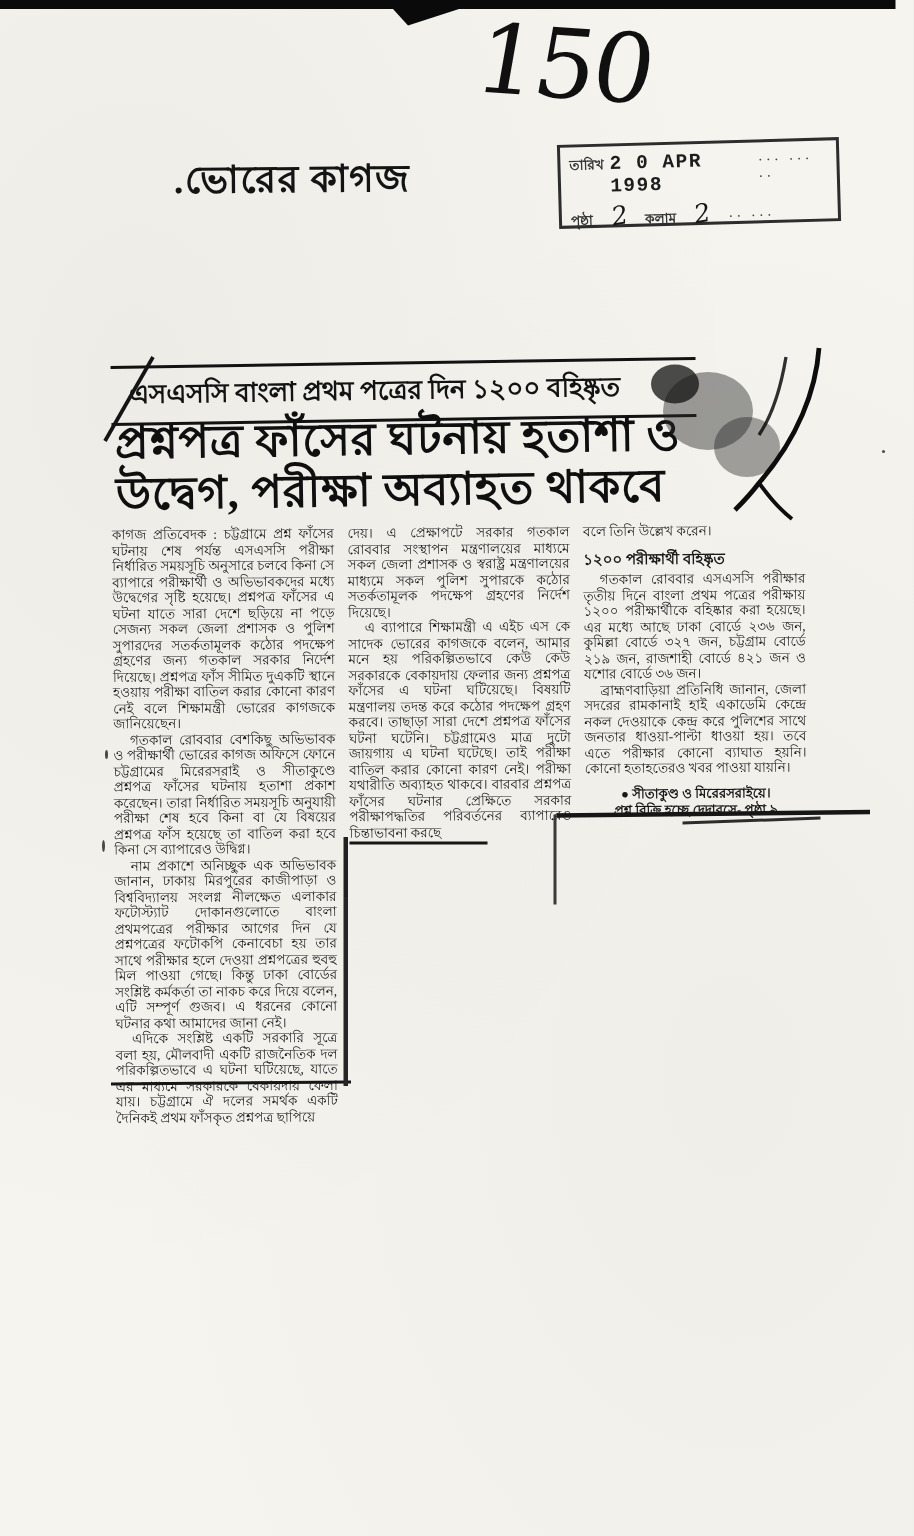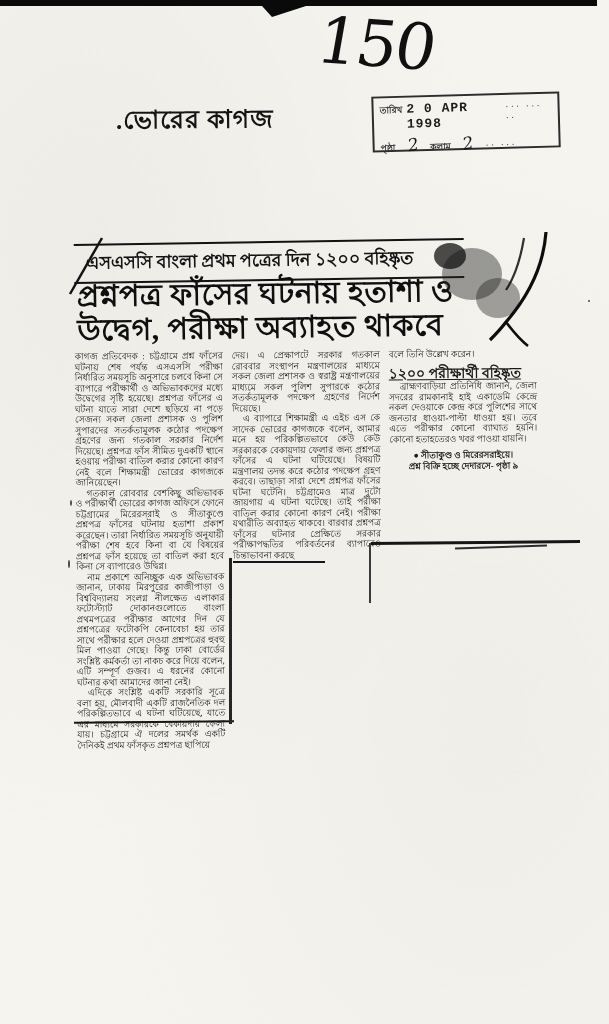--- a/index.html
+++ b/index.html
@@ -43,21 +43,21 @@
   .headline{position:absolute;left:77px;top:276px;width:475px;
             font-size:30px;font-weight:700;line-height:34px;color:#0f0f0f;
             transform:rotate(-0.9deg);letter-spacing:0.5px;}
   
   .body-cols{position:absolute;left:76px;top:350px;width:462px;display:flex;gap:9px;
              transform:rotate(-0.4deg);}
   .col{flex:1 1 0;font-size:9px;line-height:10.5px;text-align:justify;color:#191919;
        font-weight:500;}
   .col p{margin:0;text-indent:11px;}
   .col p.no-indent{text-indent:0;}
-  .subhead{font-weight:700;font-size:14px;margin:9px 0 2px 0;text-indent:0;text-decoration:underline;}
+  .subhead{font-weight:700;font-size:10px;margin:9px 0 2px 0;text-indent:0;}
   .see-also{margin-top:6px;text-align:center;font-weight:700;font-size:8.8px;line-height:11px;}
   
   .rule{position:absolute;background:#161616;}
   .rule-left-end{left:74px;top:721px;width:160px;height:2px;transform:rotate(-0.5deg);}
   .rule-mid-end{left:233px;top:561px;width:92px;height:2px;}
   .rule-right-end{left:371px;top:541px;width:209px;height:2.5px;transform:rotate(-0.6deg);}
   .rule-right-end2{left:455px;top:546px;width:92px;height:1.5px;transform:rotate(-2deg);background:#2c2c2c;}
   .vline-mid{left:229px;top:558px;width:2.5px;height:166px;background:#262626;
              box-shadow:0 40px 0 0 rgba(20,20,20,0.25) inset;}
   .vline-right{left:369px;top:543px;width:2px;height:60px;background:#3a3a3a;}
@@ -119,20 +119,21 @@
       <p>নাম প্রকাশে অনিচ্ছুক এক অভিভাবক জানান, ঢাকায় মিরপুরের কাজীপাড়া ও বিশ্ববিদ্যালয় সংলগ্ন নীলক্ষেত এলাকার ফটোস্ট্যাট দোকানগুলোতে বাংলা প্রথমপত্রের পরীক্ষার আগের দিন যে প্রশ্নপত্রের ফটোকপি কেনাবেচা হয় তার সাথে পরীক্ষার হলে দেওয়া প্রশ্নপত্রের হুবহু মিল পাওয়া গেছে। কিন্তু ঢাকা বোর্ডের সংশ্লিষ্ট কর্মকর্তা তা নাকচ করে দিয়ে বলেন, এটি সম্পূর্ণ গুজব। এ ধরনের কোনো ঘটনার কথা আমাদের জানা নেই।</p>
       <p>এদিকে সংশ্লিষ্ট একটি সরকারি সূত্রে বলা হয়, মৌলবাদী একটি রাজনৈতিক দল পরিকল্পিতভাবে এ ঘটনা ঘটিয়েছে, যাতে এর মাধ্যমে সরকারকে বেকায়দায় ফেলা যায়। চট্টগ্রামে ঐ দলের সমর্থক একটি দৈনিকই প্রথম ফাঁসকৃত প্রশ্নপত্র ছাপিয়ে</p>
     </div>
     <div class="col">
       <p class="no-indent">দেয়। এ প্রেক্ষাপটে সরকার গতকাল রোববার সংস্থাপন মন্ত্রণালয়ের মাধ্যমে সকল জেলা প্রশাসক ও স্বরাষ্ট্র মন্ত্রণালয়ের মাধ্যমে সকল পুলিশ সুপারকে কঠোর সতর্কতামূলক পদক্ষেপ গ্রহণের নির্দেশ দিয়েছে।</p>
       <p>এ ব্যাপারে শিক্ষামন্ত্রী এ এইচ এস কে সাদেক ভোরের কাগজকে বলেন, আমার মনে হয় পরিকল্পিতভাবে কেউ কেউ সরকারকে বেকায়দায় ফেলার জন্য প্রশ্নপত্র ফাঁসের এ ঘটনা ঘটিয়েছে। বিষয়টি মন্ত্রণালয় তদন্ত করে কঠোর পদক্ষেপ গ্রহণ করবে। তাছাড়া সারা দেশে প্রশ্নপত্র ফাঁসের ঘটনা ঘটেনি। চট্টগ্রামেও মাত্র দুটো জায়গায় এ ঘটনা ঘটেছে। তাই পরীক্ষা বাতিল করার কোনো কারণ নেই। পরীক্ষা যথারীতি অব্যাহত থাকবে। বারবার প্রশ্নপত্র ফাঁসের ঘটনার প্রেক্ষিতে সরকার পরীক্ষাপদ্ধতির পরিবর্তনের ব্যাপারেও চিন্তাভাবনা করছে</p>
     </div>
     <div class="col">
       <p class="no-indent">বলে তিনি উল্লেখ করেন।</p>
       <div class="subhead">১২০০ পরীক্ষার্থী বহিষ্কৃত</div>
+      <p>গতকাল রোববার এসএসসি পরীক্ষার তৃতীয় দিনে বাংলা প্রথম পত্রের পরীক্ষায় ১২০০ পরীক্ষার্থীকে বহিষ্কার করা হয়েছে। এর মধ্যে আছে ঢাকা বোর্ডে ২৩৬ জন, কুমিল্লা বোর্ডে ৩২৭ জন, চট্টগ্রাম বোর্ডে ২১৯ জন, রাজশাহী বোর্ডে ৪২১ জন ও যশোর বোর্ডে ৩৬ জন।</p>
       <p>ব্রাহ্মণবাড়িয়া প্রতিনিধি জানান, জেলা সদরের রামকানাই হাই একাডেমি কেন্দ্রে নকল দেওয়াকে কেন্দ্র করে পুলিশের সাথে জনতার ধাওয়া-পাল্টা ধাওয়া হয়। তবে এতে পরীক্ষার কোনো ব্যাঘাত হয়নি। কোনো হতাহতেরও খবর পাওয়া যায়নি।</p>
       <div class="see-also">
         <div>● সীতাকুণ্ড ও মিরেরসরাইয়ে।</div>
         <div>প্রশ্ন বিক্রি হচ্ছে দেদারসে- পৃষ্ঠা ৯</div>
       </div>
     </div>
   </div>
 
   <div class="rule rule-right-end"></div>
   <div class="rule rule-right-end2"></div>

